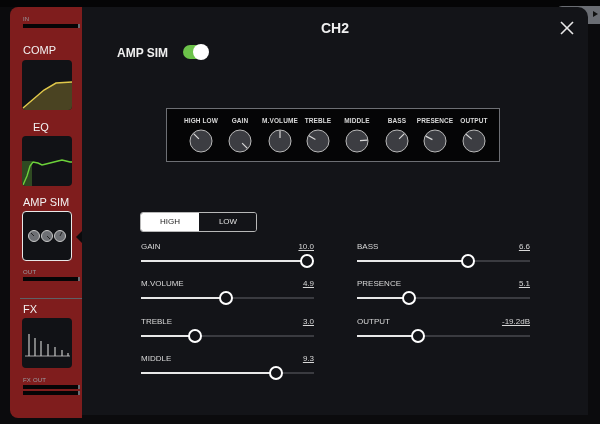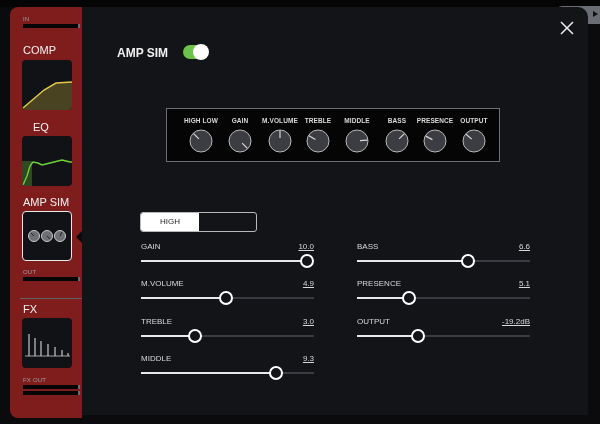--- a/index.html
+++ b/index.html
@@ -115,20 +115,21 @@
   <div class="meter" style="top:378px;">
       <span class="gap"></span>
     </div>
   <div class="meter" style="top:384px;">
       <span class="gap"></span>
     </div>
 </div>
 <div class="pointer"></div>
 
 <div class="main">
+  <div class="title">CH2</div>
   <div class="close">
     <svg width="16" height="16">
       <line x1="2" y1="2" x2="14" y2="14" stroke="#e8e8e8" stroke-width="1.6"></line>
       <line x1="14" y1="2" x2="2" y2="14" stroke="#e8e8e8" stroke-width="1.6"></line>
     </svg>
   </div>
 
   <div class="amp-label">AMP SIM</div>
   <div class="toggle">
       <span class="knob"></span>
@@ -188,20 +189,21 @@
         <span class="kl">OUTPUT</span>
         <svg width="24" height="24">
           <circle cx="12" cy="12" r="11" fill="#3c3d42" stroke="#b8b8b8" stroke-width="1"></circle>
           <line x1="9.7" y1="10.1" x2="4.0" y2="5.3" stroke="#d8d8d8" stroke-width="1.2"></line>
         </svg>
       </div>
     </div>
 
   <div class="seg">
     <div class="s on">HIGH</div>
+    <div class="s off">LOW</div>
   </div>
 
   <div id="slidersLeft">
       <div class="slider" style="left: 59px; top: 235px;">
         <span class="sl">GAIN</span>
         <span class="sv">10.0</span>
         <div class="track">
           <div class="fill" style="width:96%"></div>
           <div class="thumb" style="left:96%"></div>
         </div>

